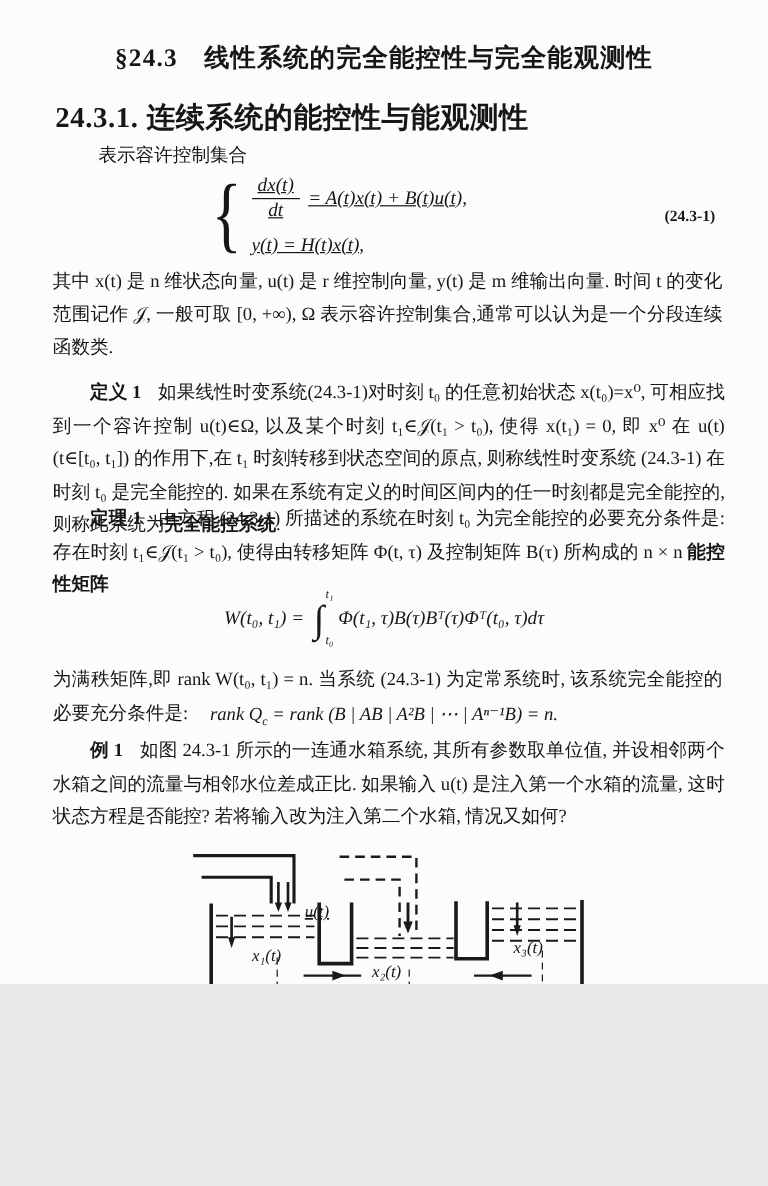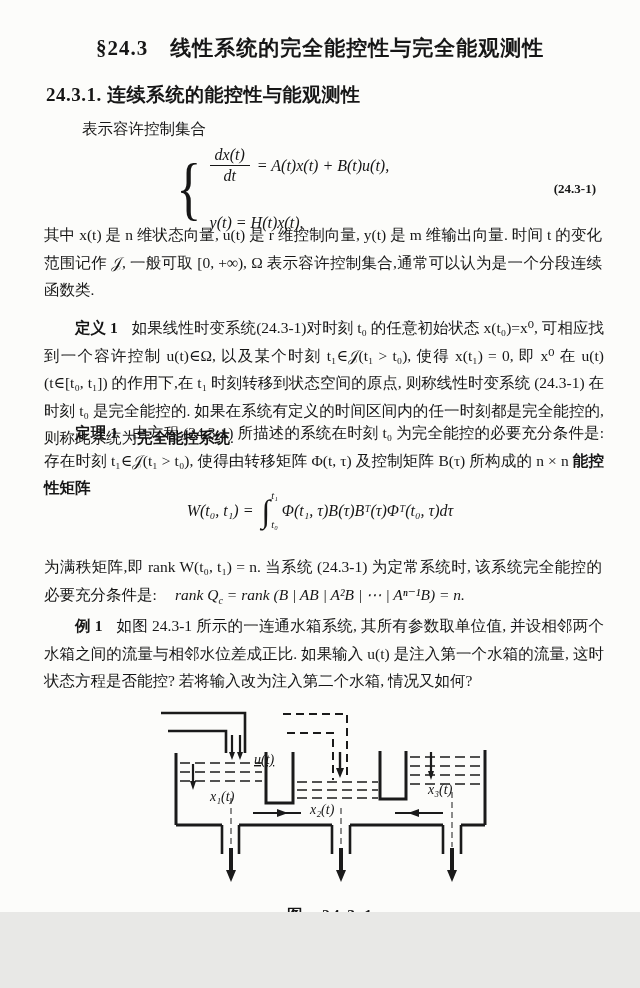--- a/index.html
+++ b/index.html
@@ -1,34 +1,34 @@
 <!DOCTYPE html>
 <html><head>
 <meta charset="utf-8">
 <style>
   html,body{margin:0;padding:0;background:#e8e8e6;}
   .page{
     position:relative;
-    width:640px;height:912px;
+    width:640px;height:820px;
     margin:0 auto;
     background:#fcfcfa;
     color:#161616;
     font-family:"Liberation Serif","DejaVu Serif",serif;
     overflow:hidden;
   }
   .abs{position:absolute;}
   .title{
     top:34px;left:0;width:640px;
     text-align:center;
     font-size:21px;font-weight:bold;
     letter-spacing:1px;
   }
   .subsection{
     top:82px;left:46px;
-    font-size:19px;font-weight:bold;
+    font-size:24px;font-weight:bold;
     letter-spacing:0.5px;
   }
   .body-text{
     font-size:15.5px;line-height:27.5px;
     text-align:justify;
   }
   .intro{top:119px;left:82px;font-size:15.5px;}
   .indent{ text-indent:2em; }
   .term{font-weight:bold;margin-right:0.9em;}
   .bold{font-weight:bold;}
@@ -36,42 +36,42 @@
   .eq-system{
     top:146px;left:172px;width:424px;
     display:flex;align-items:center;
     font-size:16px;font-style:italic;
   }
   .brace{
     font-size:70px;font-weight:100;font-style:normal;
     transform:scaleX(0.75);
     line-height:0;margin-right:4px;
   }
-  .eq-lines{display:flex;flex-direction:column;gap:28px;}
+  .eq-lines{display:flex;flex-direction:column;gap:10px;text-decoration:underline;}
   .eq-line{display:flex;align-items:center;white-space:nowrap;}
   .frac{display:inline-flex;flex-direction:column;align-items:center;margin-right:7px;}
   .frac .num{padding:0 5px 1px 5px;border-bottom:1.6px solid #161616;line-height:1.15;}
   .frac .den{line-height:1.2;}
   .eq-label{
     font-style:normal;font-weight:bold;font-size:13px;
     margin-left:auto;align-self:center;
   }
   .para-where{top:221px;left:44px;width:558px;}
   .para-def1{top:314px;left:44px;width:560px;}
   .para-thm1{top:419px;left:44px;width:560px;}
   
   .eq-w{
     top:491px;left:0;width:640px;
     display:flex;justify-content:center;align-items:center;
     font-size:16px;font-style:italic;white-space:nowrap;
   }
   .int-wrap{display:inline-flex;align-items:center;margin:0 4px 0 8px;}
   .int-sign{font-size:32px;font-style:normal;line-height:1;}
   .int-limits{display:inline-flex;flex-direction:column;font-size:10.5px;line-height:1;margin-left:1px;}
-  .int-limits .up{margin-bottom:18px;}
+  .int-limits .up{margin-bottom:28px;}
   .para-rank{top:533px;left:44px;width:558px;margin-top:20px;}
   .eq-rank{
     top:586px;left:0;width:640px;
     text-align:center;font-size:15.5px;font-style:italic;white-space:nowrap;
   }
   .eq-rank sub{font-size:10px;}
   .para-ex1{top:612px;left:44px;width:560px;}
   .figure{top:702px;left:158px;text-decoration:underline;}
   .fig-caption{
     top:905px;left:158px;width:345px;

